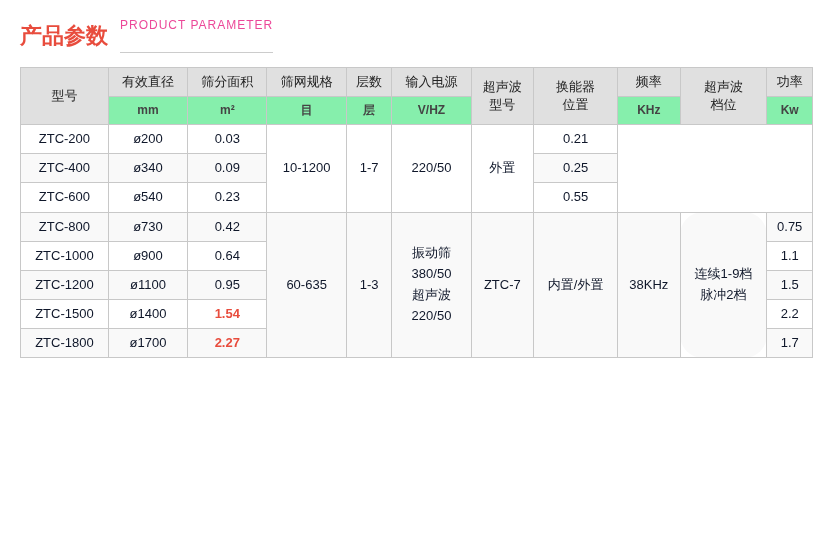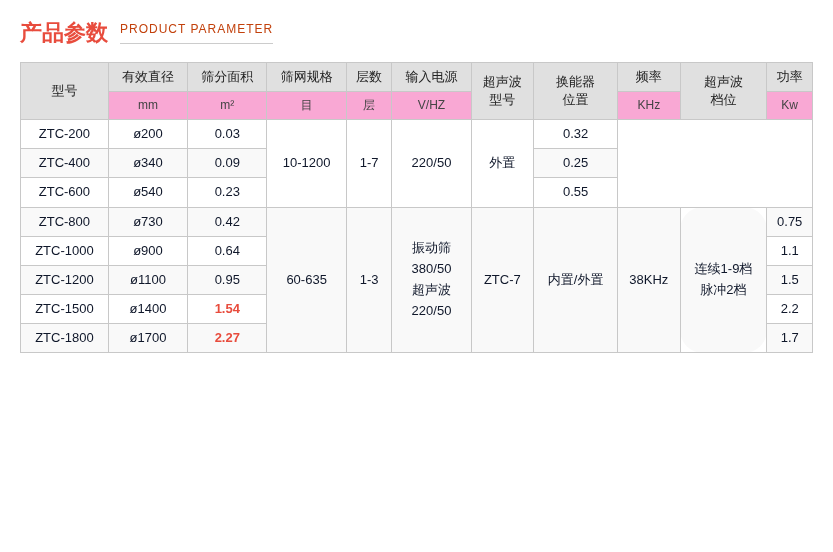--- a/index.html
+++ b/index.html
@@ -21,24 +21,24 @@
       margin-bottom: 14px;
       gap: 12px;
     }
     .page-title-cn {
       font-size: 22px;
       font-weight: bold;
       color: #e84c3d;
     }
     .page-title-en {
       font-size: 12px;
-      color: #c2410c;
+      color: #ec4899;
       letter-spacing: 1px;
       border-bottom: 1px solid #ccc;
-      padding-bottom: 7px;
+      padding-bottom: 20px;
     }
     .param-table {
       width: 100%;
       border-collapse: collapse;
       border: 1px solid #c8c8c8;
       position: relative;
     }
     .param-table th, .param-table td {
       border: 1px solid #c8c8c8;
       text-align: center;
@@ -49,24 +49,24 @@
     .param-table thead tr {
       background: #e8e8e8;
     }
     .header-row-1 th {
       background: #e0e0e0;
       font-weight: normal;
       font-size: 13px;
       color: #222;
     }
     .header-row-2 th {
-      background: #f9a8d4;
+      background: #86efac;
       font-size: 12px;
       color: #444;
-      font-weight: normal;
+      font-weight: bold;
     }
     .model-th {
       background: #e0e0e0 !important;
       vertical-align: middle;
     }
     .param-table tbody tr:nth-child(even) {
       background: #f9f9f9;
     }
     .param-table tbody tr:nth-child(odd) {
       background: #ffffff;
@@ -156,21 +156,21 @@
       </thead>
       <tbody id="table-body">
       <tr>
             <td>ZTC-200</td>
             <td>ø200</td>
             <td>0.03</td>
             <td rowspan="3">10-1200</td>
             <td rowspan="3">1-7</td>
             <td rowspan="3" style="white-space: pre-line; line-height: 1.6;">220/50</td>
             <td rowspan="3">外置</td>
-            <td>0.32</td>
+            <td>0.21</td>
           </tr>
           <tr>
             <td>ZTC-400</td>
             <td>ø340</td>
             <td>0.09</td>
             <td>0.25</td>
           </tr>
           <tr>
             <td>ZTC-600</td>
             <td>ø540</td>

